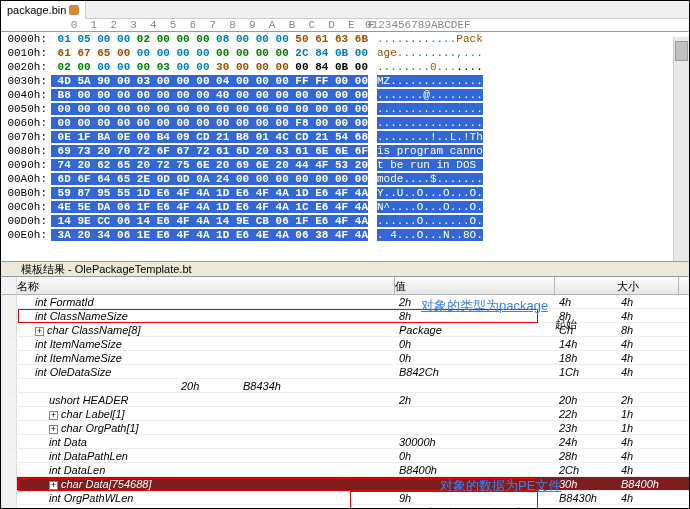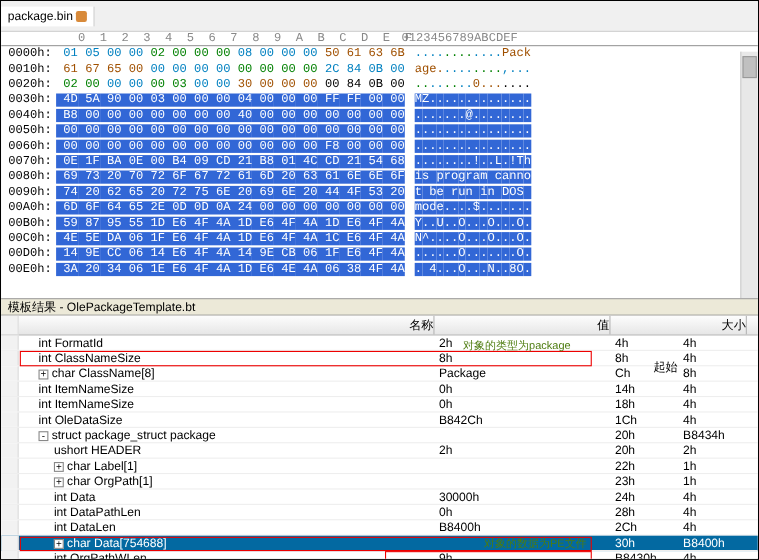--- a/index.html
+++ b/index.html
@@ -1,57 +1,57 @@
 <!DOCTYPE html>
 <html><head>
 <meta charset="utf-8">
 <style>
 * { margin: 0; padding: 0; box-sizing: border-box; }
 body { font-family: "Microsoft YaHei", Tahoma, sans-serif; font-size: 11px; background: #fff; width: 690px; height: 509px; overflow: hidden; border: 1px solid #000; position: relative; }
-.tab-bar { height: 28px; background: #f0f0f0; border-bottom: 1px solid #ccc; display: flex; align-items: center; }
+.tab-bar { height: 18px; background: #f0f0f0; border-bottom: 1px solid #ccc; display: flex; align-items: center; }
 .tab { padding: 0 6px; height: 18px; line-height: 18px; background: #fff; border-right: 1px solid #ccc; display: flex; align-items: center; gap: 3px; }
 .tab-icon { width: 10px; height: 10px; background: #d88a3a; border-radius: 2px; }
 .hex-area { height: 242px; overflow: hidden; background: #fff; position: relative; font-family: "Courier New", monospace; font-size: 11px; }
 .hex-header { display: flex; border-bottom: 1px solid #999; color: #888; padding-left: 0; }
 .offset-col { width: 50px; text-align: right; padding-right: 4px; }
 .hex-cols { width: 306px; letter-spacing: 0; white-space: pre; }
 .ascii-cols { width: 132px; white-space: pre; padding-left: 8px; }
 .hex-rows { }
 .hex-row { display: flex; height: 14px; line-height: 14px; }
 .hex-row .offset-col { color: #000; }
-.hex-row .hex-cols { white-space: pre; }
+.hex-row .hex-cols { white-space: pre; font-weight: bold; }
 .hex-row .ascii-cols { white-space: pre; padding-left: 20px; }
 .sel { background: #3267d6; color: #fff; }
 .alt1 { color: #0080c0; }
 .alt2 { color: #008000; }
 .alt3 { color: #a05000; }
 .alt4 { color: #000; }
 .scroll-v { position: absolute; right: 0; top: 18px; bottom: 0; width: 16px; background: #e8e8e8; border-left: 1px solid #ccc; }
 .scroll-thumb { position: absolute; left: 1px; right: 1px; top: 4px; height: 20px; background: #c0c0c0; border: 1px solid #999; }
-.splitter { height: 16px; background: #ece9d8; border-top: 1px solid #999; border-bottom: 1px solid #999; display: flex; align-items: center; padding-left: 6px; }
+.splitter { height: 16px; background: #ece9d8; border-top: 1px solid #999; border-bottom: 1px solid #999; display: flex; align-items: center; padding-left: 20px; }
 .template-area { height: 231px; overflow: hidden; position: relative; background: #fff; }
 .grid-header { display: flex; height: 18px; background: linear-gradient(#fdfdfd,#e6e6e6); border-bottom: 1px solid #b5b5b5; }
-.gh { border-right: 1px solid #b5b5b5; text-align: right; line-height: 18px; font-size: 11px; }
+.gh { border-right: 1px solid #b5b5b5; text-align: left; line-height: 18px; font-size: 11px; }
 .gh-name { width: 378px; }
 .gh-val { width: 160px; }
 .gh-start { width: 62px; margin-top: 38px; }
 .gh-size { width: 62px; }
 .grid-body { font-size: 11px; }
-.grow { display: flex; height: 14px; line-height: 14px; border-bottom: 1px solid #eee; }
-.grow.sel-row { background: #0369a1; color: #fff; }
+.grow { display: flex; height: 14px; line-height: 14px; border-bottom: 1px solid #eee; font-style: italic; }
+.grow.sel-row { background: #7f1d1d; color: #fff; }
 .gc-name { width: 378px; padding-left: 4px; white-space: nowrap; overflow: hidden; }
 .gc-val { width: 160px; padding-left: 4px; white-space: nowrap; overflow: hidden; }
 .gc-start { width: 62px; padding-left: 4px; }
 .gc-size { width: 62px; padding-left: 4px; }
 .indent1 { padding-left: 18px !important; }
 .indent2 { padding-left: 32px !important; }
 .sidecol { width: 16px; background: #f2f2f2; border-right: 1px solid #ddd; }
 .expander { display: inline-block; width: 9px; height: 9px; border: 1px solid #888; text-align: center; line-height: 7px; font-size: 9px; margin-right: 3px; background: #fff; color: #000; }
 .ann { position: absolute; border: 1px solid #e00; pointer-events: none; }
-.ann-text { position: absolute; color: #4d7c0f; font-size: 10px; white-space: nowrap; }
+.ann-text { position: absolute; color: #3b82f6; font-size: 13px; white-space: nowrap; text-decoration: underline; }
 </style>
 </head>
 <body>
 
 <div class="tab-bar">
   <div class="tab">
     <span>package.bin</span>
     <span class="tab-icon"></span>
   </div>
 </div>
@@ -194,21 +194,20 @@
       </div>
       <div class="grow">
         <div class="sidecol"></div>
         <div class="gc-name indent1"><span>int OleDataSize</span></div>
         <div class="gc-val">B842Ch</div>
         <div class="gc-start">1Ch</div>
         <div class="gc-size">4h</div>
       </div>
       <div class="grow">
         <div class="sidecol"></div>
-        <div class="gc-name indent1"><span class="expander">-</span><span>struct package_struct package</span></div>
         <div class="gc-val"></div>
         <div class="gc-start">20h</div>
         <div class="gc-size">B8434h</div>
       </div>
       <div class="grow">
         <div class="sidecol"></div>
         <div class="gc-name indent2"><span>ushort HEADER</span></div>
         <div class="gc-val">2h</div>
         <div class="gc-start">20h</div>
         <div class="gc-size">2h</div>

